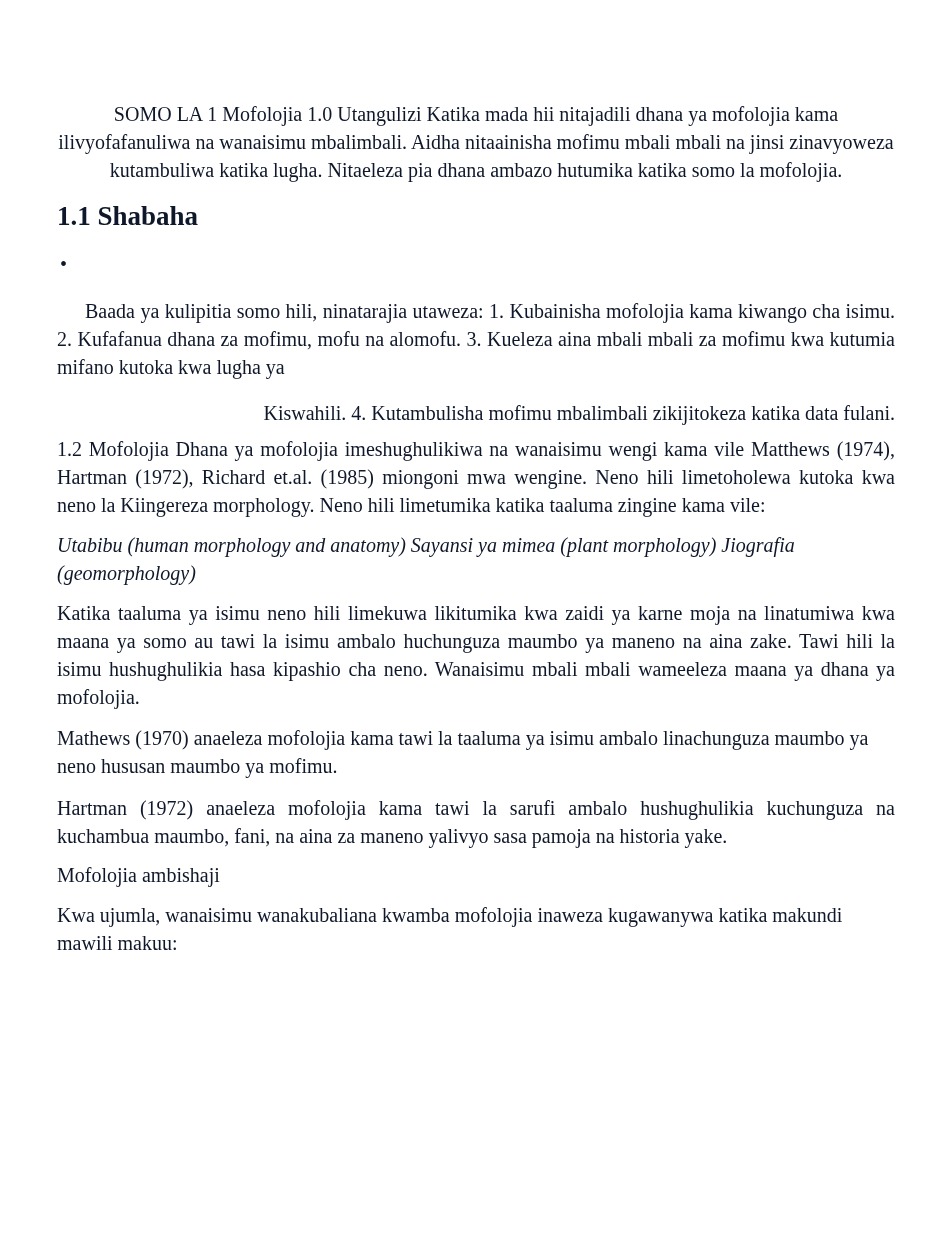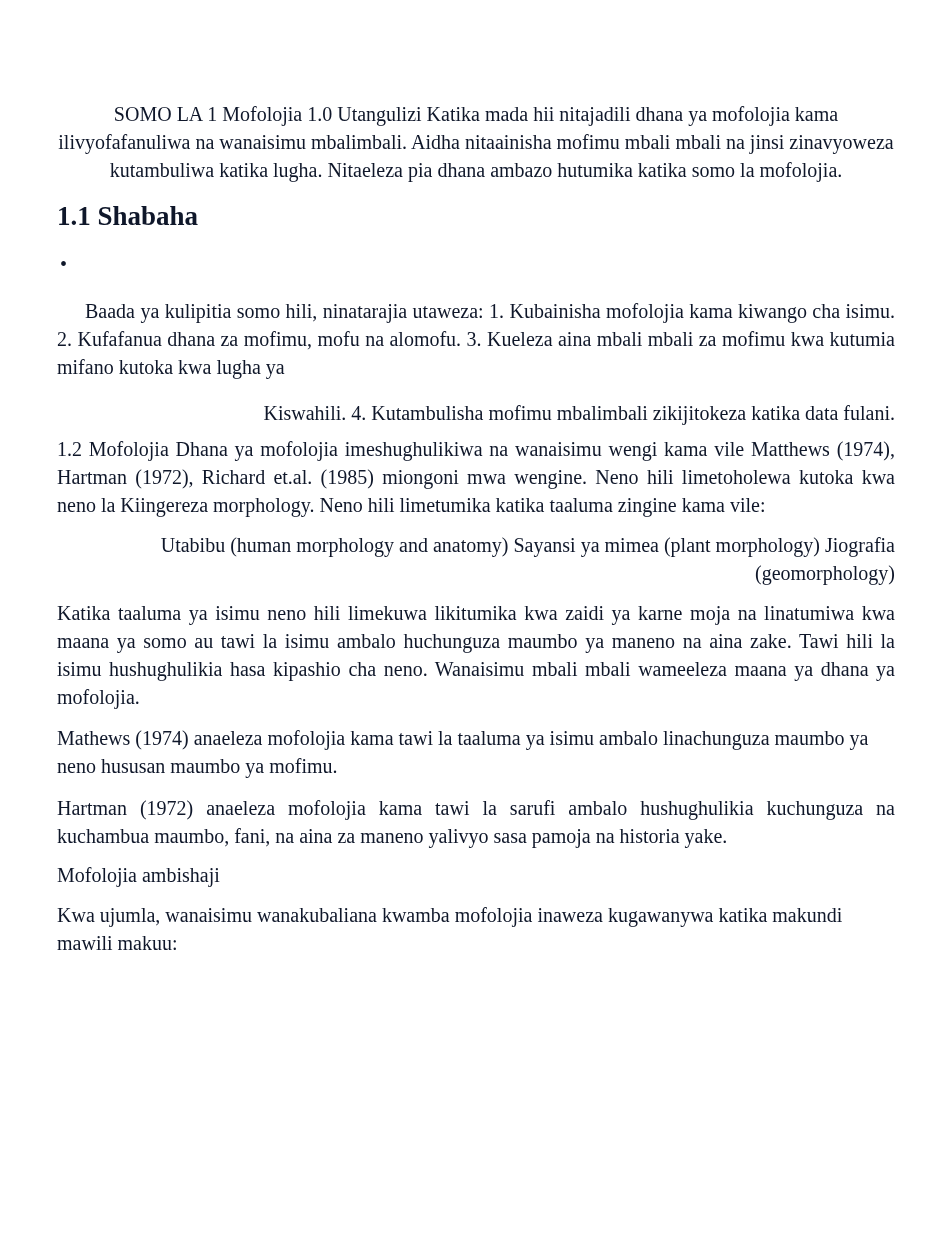--- a/index.html
+++ b/index.html
@@ -52,21 +52,22 @@
   p.objectives-cont {
     margin-top: 18px;
     text-indent: 33px;
     text-align: right;
   }
   p.mofolojia-def {
     margin-top: 8px;
     text-align: justify;
   }
   p.fields-examples {
-    text-align: right;
+    font-style: italic;
+    text-align: left;
   }
   p.justified {
     text-align: justify;
   }
   p.plain {
     text-align: left;
   }
   p.mathews { margin-top: 13px; }
   p.hartman { margin-top: 14px; }
   p.kamusi  { margin-top: 11px; }
@@ -89,21 +90,21 @@
     <p class="objectives">Baada ya kulipitia somo hili, ninatarajia utaweza: 1. Kubainisha mofolojia kama kiwango cha isimu. 2. Kufafanua dhana za mofimu, mofu na alomofu. 3. Kueleza aina mbali mbali za mofimu kwa kutumia mifano kutoka kwa lugha ya</p>
 
     <p class="objectives-cont">Kiswahili. 4. Kutambulisha mofimu mbalimbali zikijitokeza katika data fulani.</p>
 
     <p class="mofolojia-def">1.2 Mofolojia Dhana ya mofolojia imeshughulikiwa na wanaisimu wengi kama vile Matthews (1974), Hartman (1972), Richard et.al. (1985) miongoni mwa wengine. Neno hili limetoholewa kutoka kwa neno la Kiingereza morphology. Neno hili limetumika katika taaluma zingine kama vile:</p>
 
     <p class="fields-examples">Utabibu (human morphology and anatomy) Sayansi ya mimea (plant morphology) Jiografia (geomorphology)</p>
 
     <p class="justified">Katika taaluma ya isimu neno hili limekuwa likitumika kwa zaidi ya karne moja na linatumiwa kwa maana ya somo au tawi la isimu ambalo huchunguza maumbo ya maneno na aina zake. Tawi hili la isimu hushughulikia hasa kipashio cha neno. Wanaisimu mbali mbali wameeleza maana ya dhana ya mofolojia.</p>
 
-    <p class="plain mathews">Mathews (1974) anaeleza mofolojia kama tawi la taaluma ya isimu ambalo linachunguza maumbo ya neno hususan maumbo ya mofimu.</p>
+    <p class="plain mathews">Mathews (1970) anaeleza mofolojia kama tawi la taaluma ya isimu ambalo linachunguza maumbo ya neno hususan maumbo ya mofimu.</p>
 
     <p class="justified hartman">Hartman (1972) anaeleza mofolojia kama tawi la sarufi ambalo hushughulikia kuchunguza na kuchambua maumbo, fani, na aina za maneno yalivyo sasa pamoja na historia yake.</p>
 
 
     <p class="plain category">Mofolojia ambishaji</p>
 
     <p class="plain">Kwa ujumla, wanaisimu wanakubaliana kwamba mofolojia inaweza kugawanywa katika makundi mawili makuu:</p>
 
   </div>
 </div>

